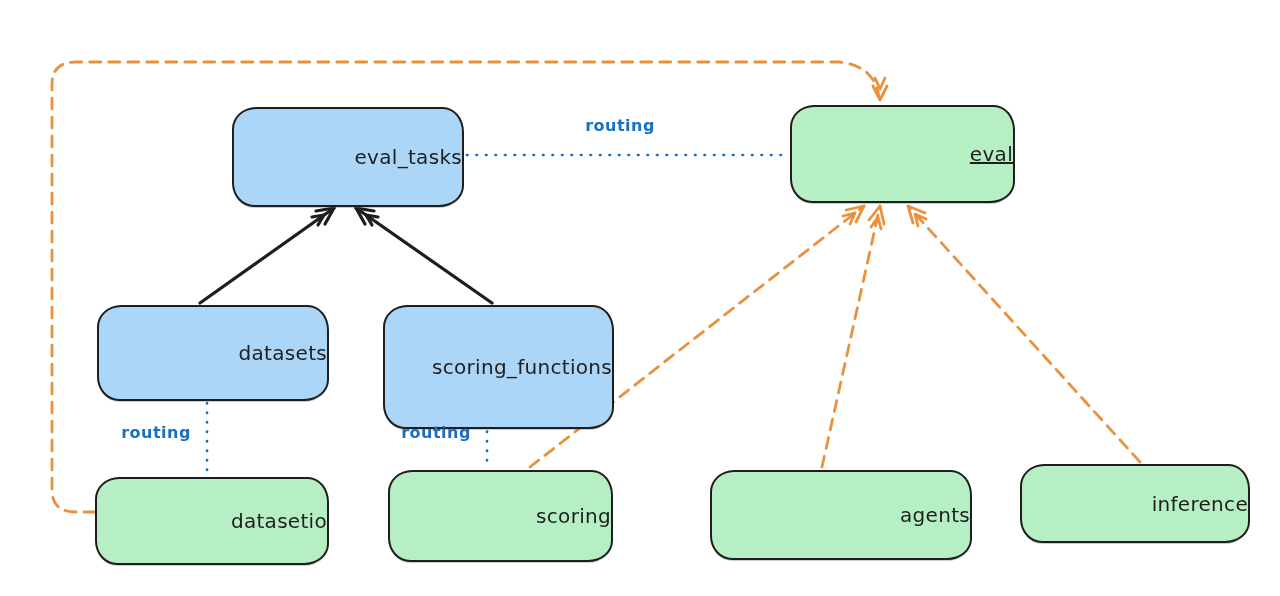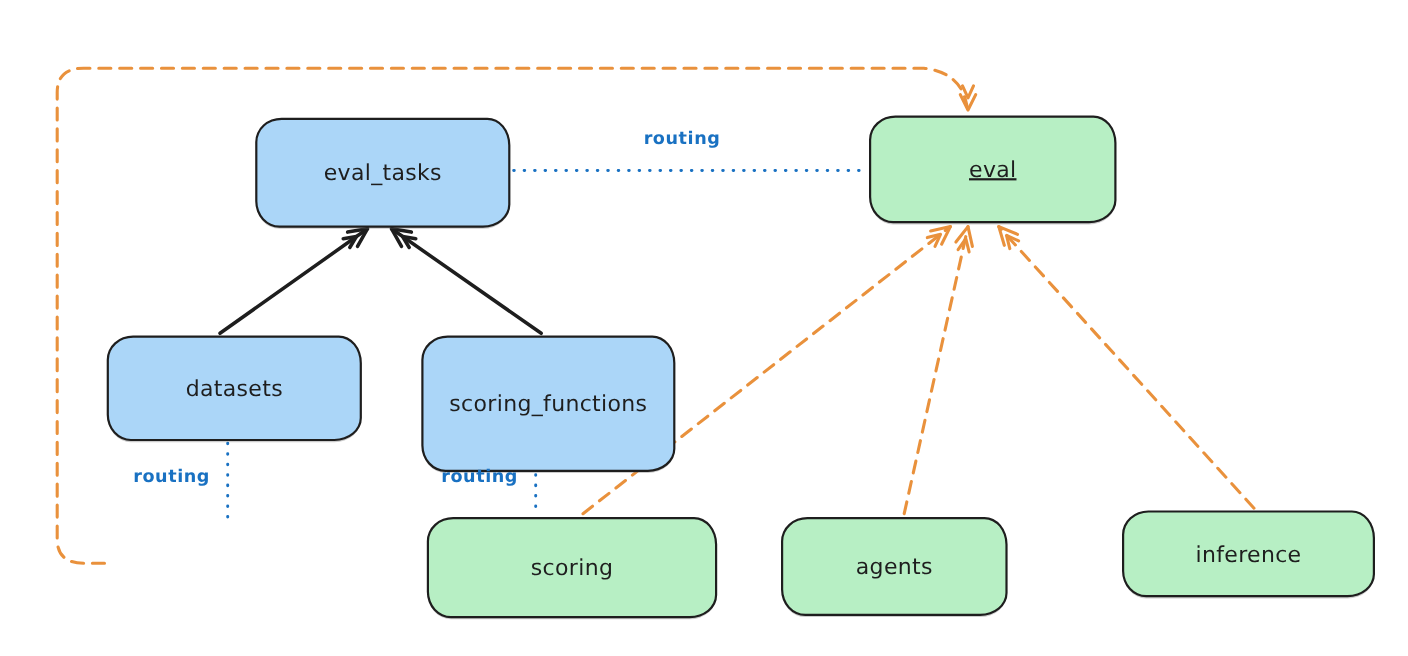--- a/index.html
+++ b/index.html
@@ -26,21 +26,21 @@
   }
   .edges-svg{
     position:absolute;
     left:0;top:0;
     width:1280px;height:596px;
   }
   .node{
     position:absolute;
     display:flex;
     align-items:center;
-    justify-content:center;
+    justify-content:flex-end;
     border:2.6px solid var(--node-border);
     border-radius:24px 21px 25px 22px / 22px 25px 21px 24px;
     box-shadow:0 2px 0 -1px rgba(110,110,110,0.35);
     color:var(--node-text);
     font-size:20px;
     letter-spacing:0.3px;
     box-sizing:border-box;
   }
   .node.blue{background:var(--blue-fill);}
   .node.green{background:var(--green-fill);}
@@ -140,26 +140,29 @@
   </div>
 
   <div class="node blue" style="left:97px;top:305px;width:232px;height:96px;">
     <span>datasets</span>
   </div>
 
   <div class="node blue" style="left:383px;top:305px;width:231px;height:124px;">
     <span>scoring_functions</span>
   </div>
 
+  <div class="node green" style="left:95px;top:477px;width:234px;height:88px;">
+    <span>datasetio</span>
+  </div>
 
-  <div class="node green" style="left:388px;top:470px;width:264px;height:92px;">
+  <div class="node green" style="left:388px;top:470px;width:225px;height:92px;">
     <span>scoring</span>
   </div>
 
-  <div class="node green" style="left:710px;top:470px;width:206px;height:90px;">
+  <div class="node green" style="left:710px;top:470px;width:262px;height:90px;">
     <span>agents</span>
   </div>
 
   <div class="node green" style="left:1020px;top:464px;width:230px;height:79px;">
     <span>inference</span>
   </div>
 
   <div class="edge-label" style="left:567px;top:116px;width:106px;">routing</div>
 
   <div class="edge-label" style="left:110px;top:423px;width:92px;">routing</div>

